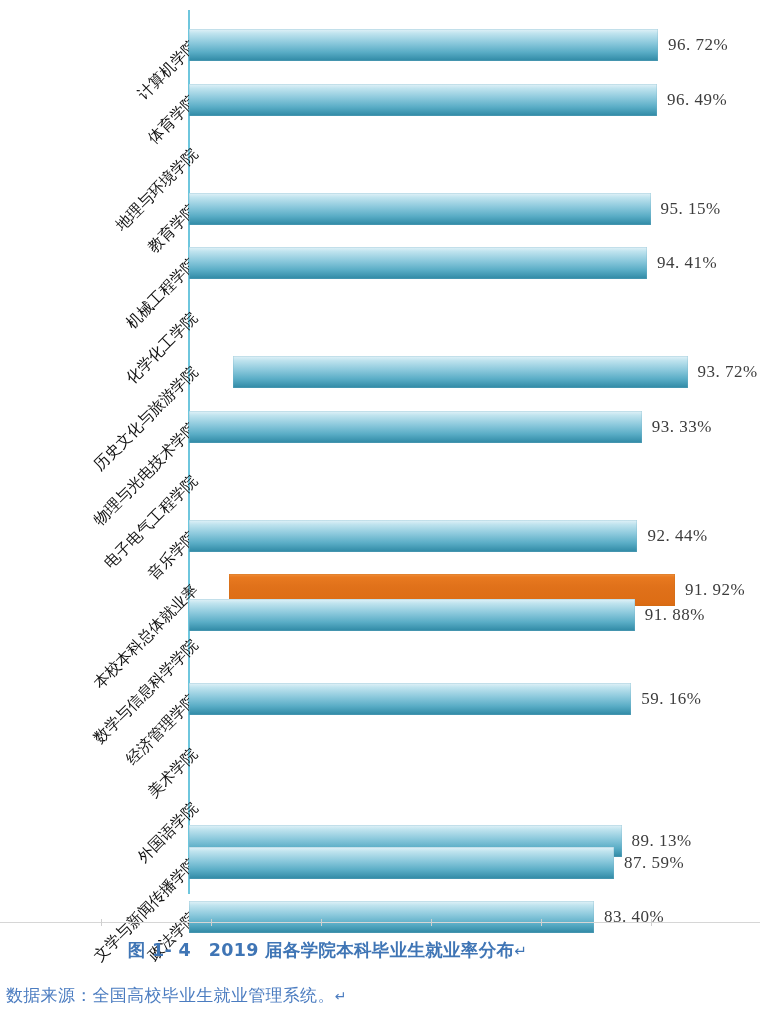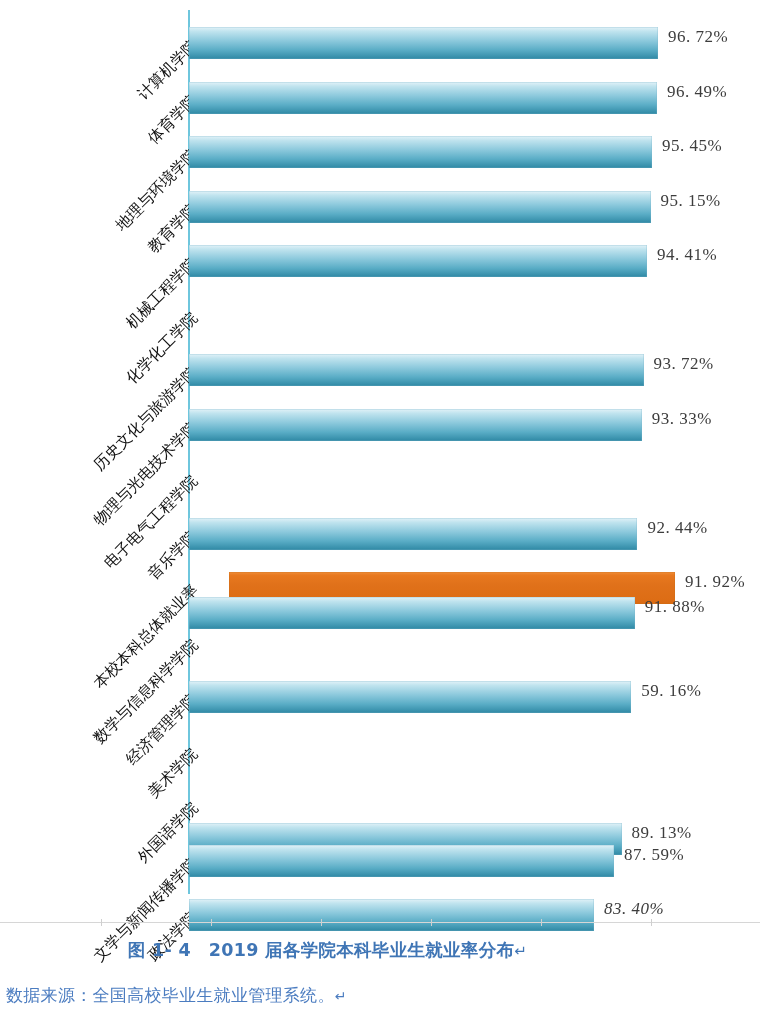--- a/index.html
+++ b/index.html
@@ -41,20 +41,21 @@
     top: 0;
     width: 571px;
     height: 900px;
   }
 
   .bar-row {
     position: absolute;
     left: 0;
     height: 36px;
     display: flex;
+    align-items: center;
   }
 
   .bar {
     height: 32px;
     background: linear-gradient(to bottom,
                 #e2f2f8 0%,
                 #bfe3ee 14%,
                 #8ecadd 42%,
                 #5aadc6 72%,
                 #3b93ae 92%,
@@ -179,33 +180,29 @@
 
   <div id="plot">
       <div class="bar-row" style="top: 27px;">
         <div class="bar" style="width: 469px;"></div>
         <span class="value-label">96. 72%</span>
       </div>
       <div class="bar-row" style="top: 81.5px;">
         <div class="bar" style="width: 467.9px;"></div>
         <span class="value-label">96. 49%</span>
       </div>
-      <div class="bar-row" style="top: 136px;">
-        <div class="bar" style="width: 462.9px;"></div>
-        <span class="value-label">95. 45%</span>
-      </div>
       <div class="bar-row" style="top: 190.5px;">
         <div class="bar" style="width: 461.5px;"></div>
         <span class="value-label">95. 15%</span>
       </div>
       <div class="bar-row" style="top: 245px;">
         <div class="bar" style="width: 457.9px;"></div>
         <span class="value-label">94. 41%</span>
       </div>
-      <div class="bar-row" style="top: 354px;">
+      <div class="bar-row" style="top: 354px; margin-left: 44px;">
         <div class="bar" style="width: 454.6px;"></div>
         <span class="value-label">93. 72%</span>
       </div>
       <div class="bar-row" style="top: 408.5px;">
         <div class="bar" style="width: 452.7px;"></div>
         <span class="value-label">93. 33%</span>
       </div>
       <div class="bar-row" style="top: 517.5px;">
         <div class="bar" style="width: 448.4px;"></div>
         <span class="value-label">92. 44%</span>
@@ -223,21 +220,21 @@
         <span class="value-label">59. 16%</span>
       </div>
       <div class="bar-row" style="top: 790px; margin-top: 33px;">
         <div class="bar" style="width: 432.5px;"></div>
         <span class="value-label">89. 13%</span>
       </div>
       <div class="bar-row" style="top: 844.5px;">
         <div class="bar" style="width: 425.1px;"></div>
         <span class="value-label">87. 59%</span>
       </div>
-      <div class="bar-row" style="top: 899px; font-style: italic;">
+      <div class="bar-row" style="top: 899px;">
         <div class="bar" style="width: 405px;"></div>
         <span class="value-label">83. 40%</span>
       </div>
     </div>
 
 </div>
 
 <div id="page-rule">
     <div class="rule-tick" style="left: 101px;"></div>
     <div class="rule-tick" style="left: 211px;"></div>

